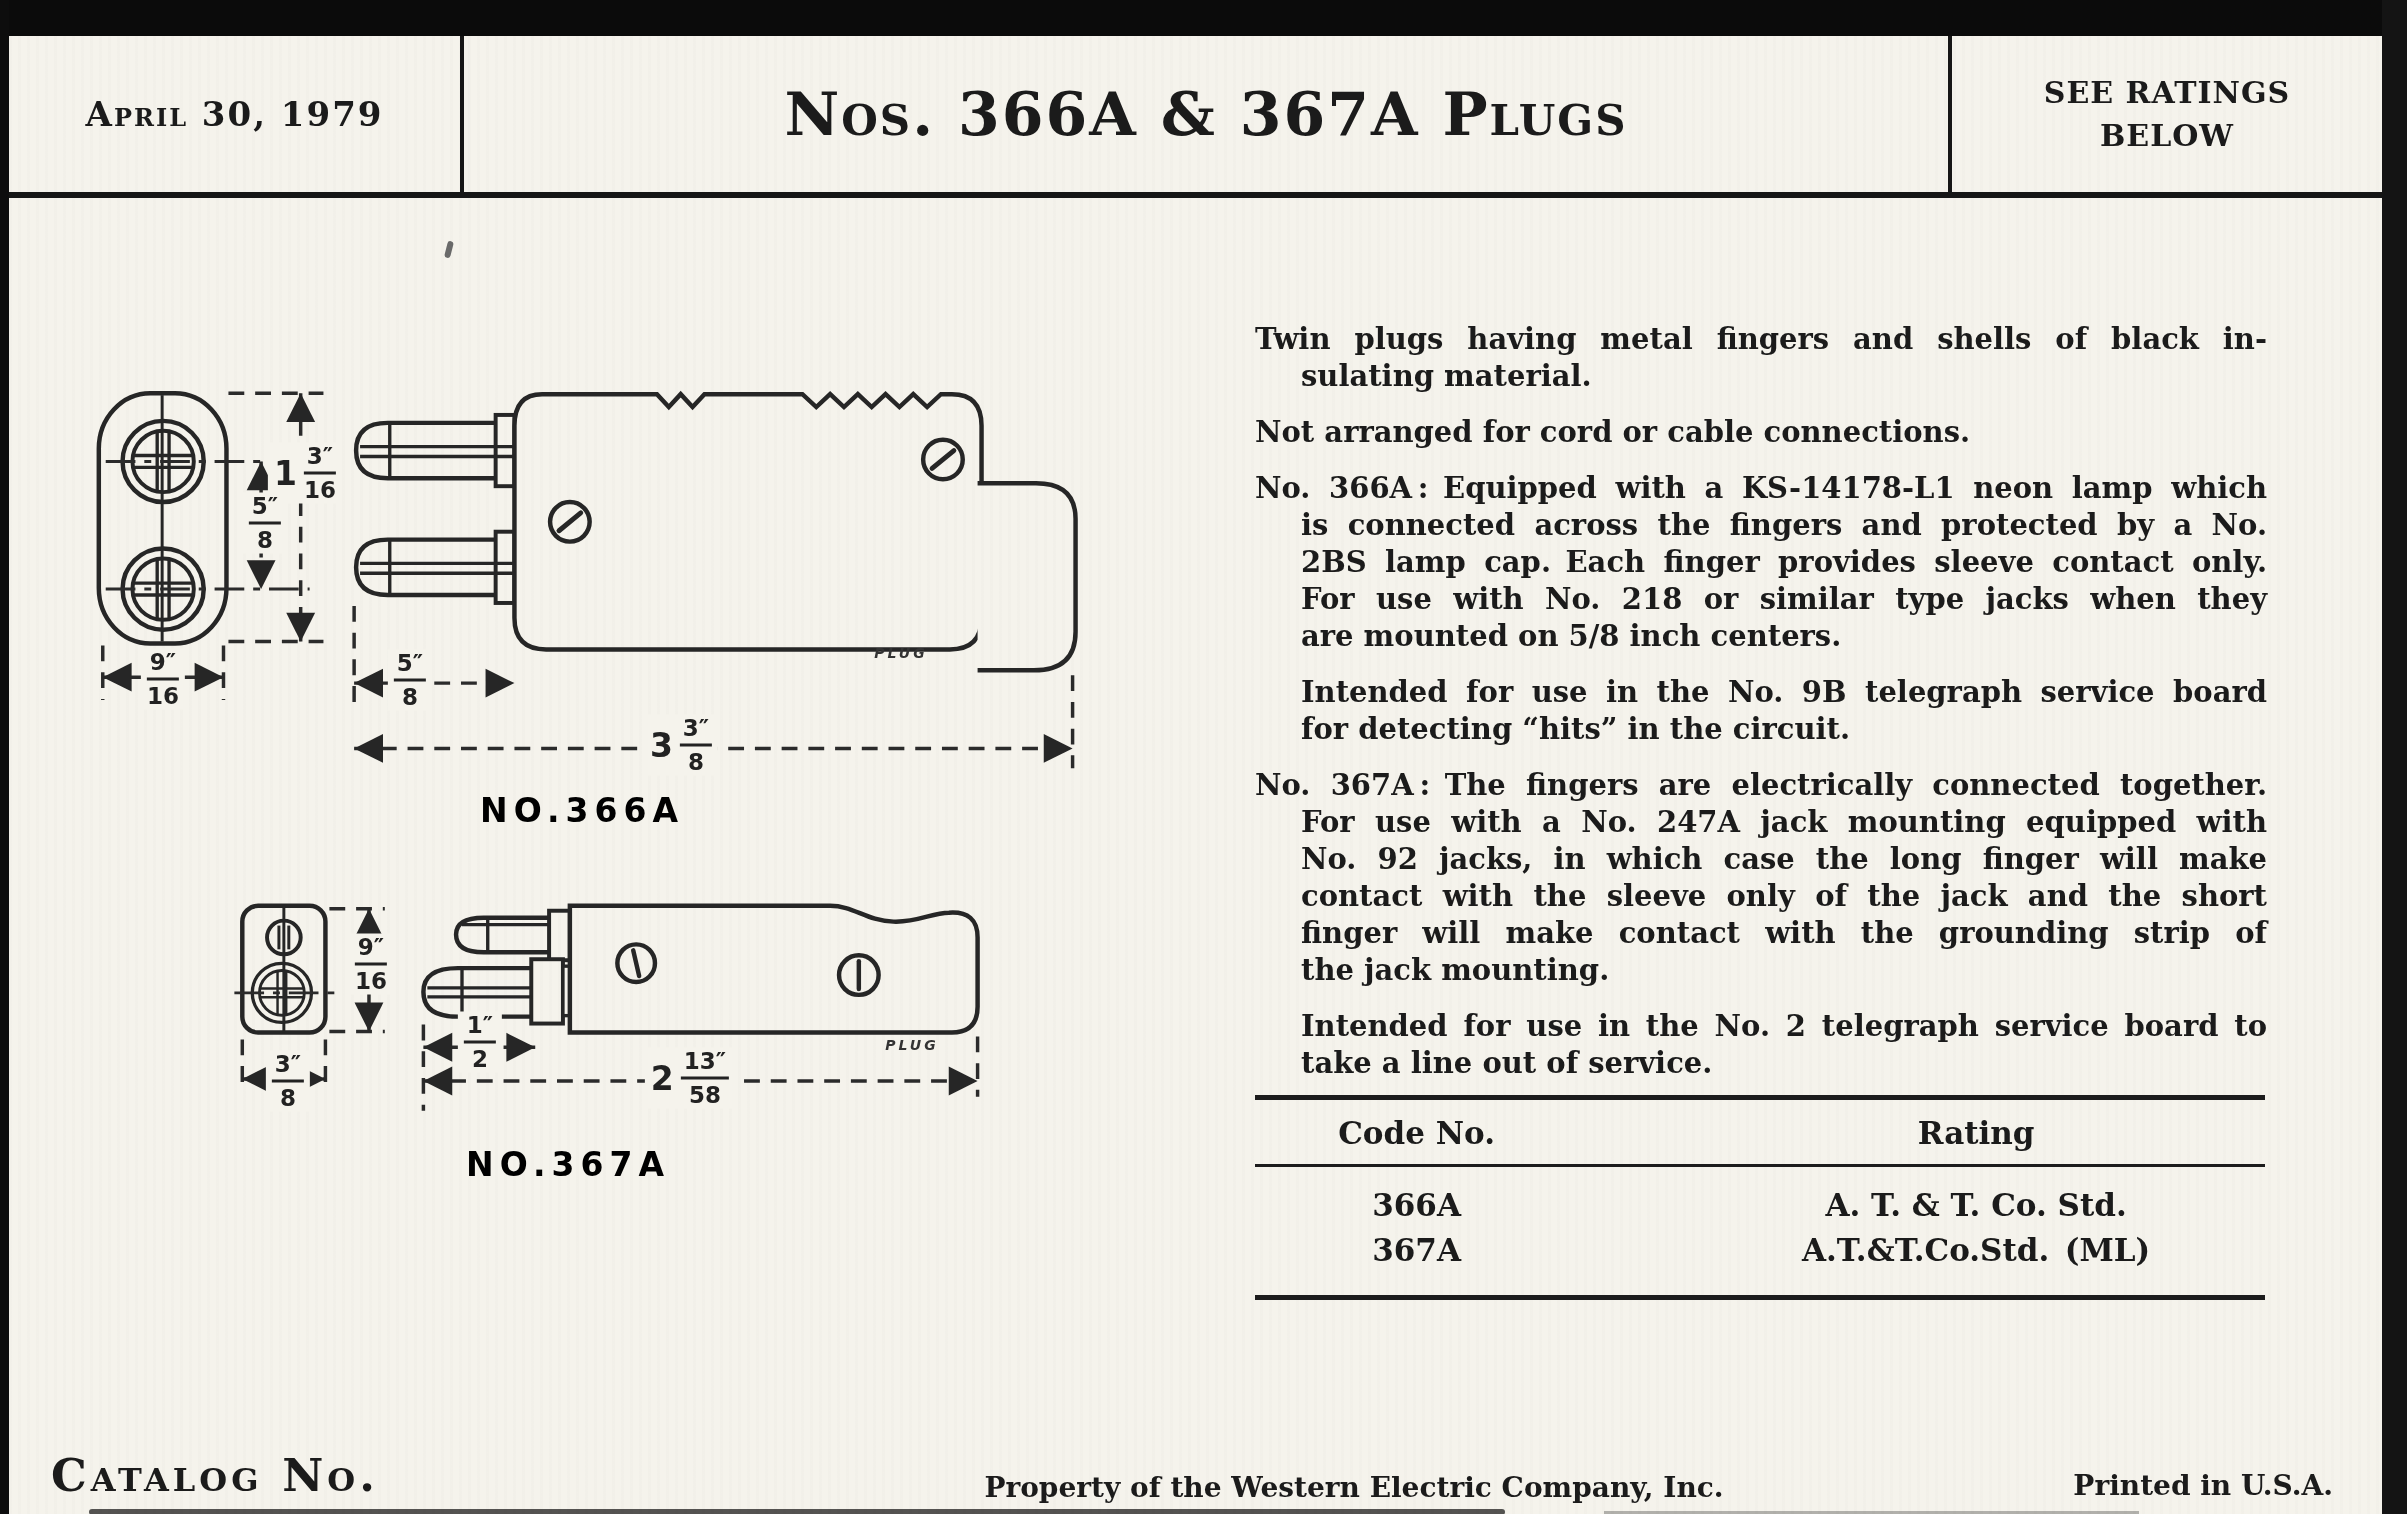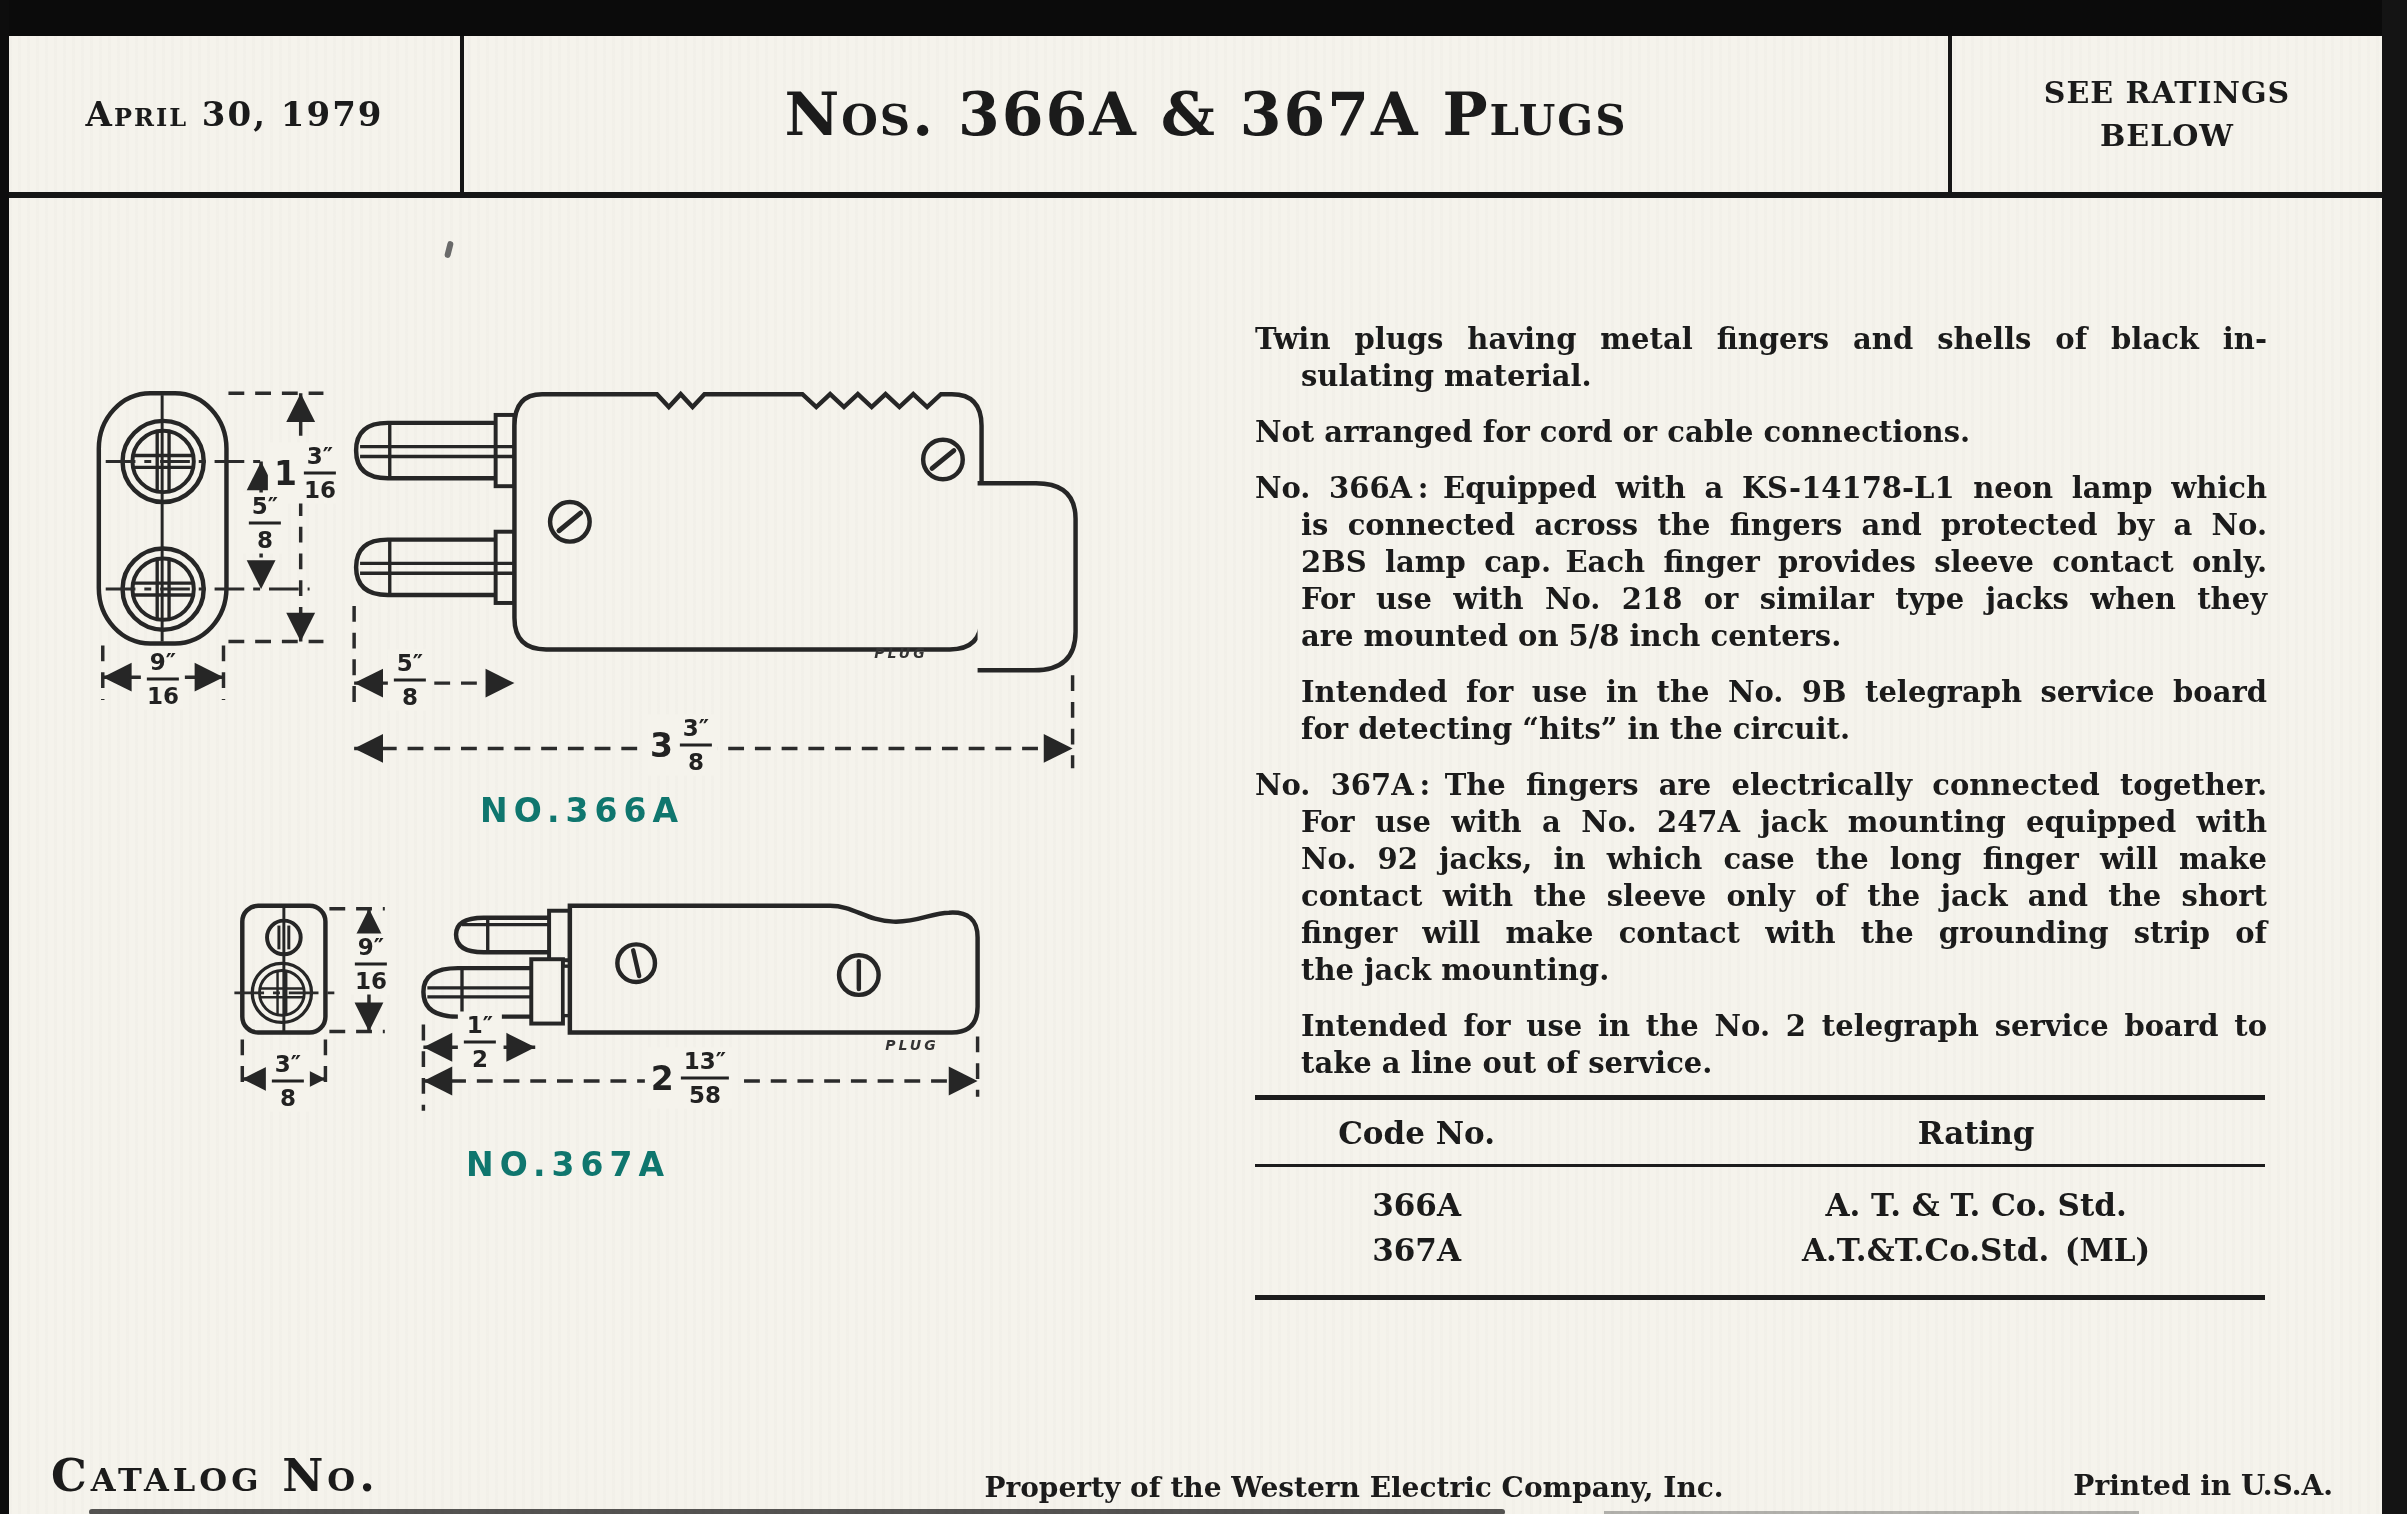--- a/index.html
+++ b/index.html
@@ -51,21 +51,21 @@
   .drawing-svg{position:absolute;left:40px;top:218px;width:1129px;height:1049px;}
   .drawing-svg *{vector-effect:none;}
   .dim{position:absolute;transform:translate(-50%,-50%);display:flex;align-items:center;gap:7px;
        background:#f5f3ec;padding:2px 6px;font-family:"DejaVu Sans","Liberation Sans",sans-serif;
        font-weight:bold;color:#222;z-index:3;}
   .dim .whole{font-size:33px;line-height:1;}
   .frac{display:inline-flex;flex-direction:column;align-items:center;line-height:1;font-size:23px;}
   .frac .num{padding:0 3px 4px;border-bottom:3px solid #222;}
   .frac .den{padding-top:4px;}
   .figlabel{position:absolute;transform:translate(-50%,-50%);font-family:"DejaVu Sans","Liberation Sans",sans-serif;
-       font-weight:bold;font-size:33px;letter-spacing:6px;color:#0f766e;z-index:3;}
+       font-weight:bold;font-size:33px;letter-spacing:6px;color:#000000;z-index:3;}
   .plugmark{position:absolute;transform:translate(-50%,-50%);font-family:"DejaVu Sans","Liberation Sans",sans-serif;
        font-style:italic;font-weight:bold;font-size:14px;letter-spacing:3px;color:#333;z-index:3;}
 </style>
 </head>
 <body>
 
 <div class="page">
 
   <div class="bar-top"></div>
   <div class="bar-left"></div>

